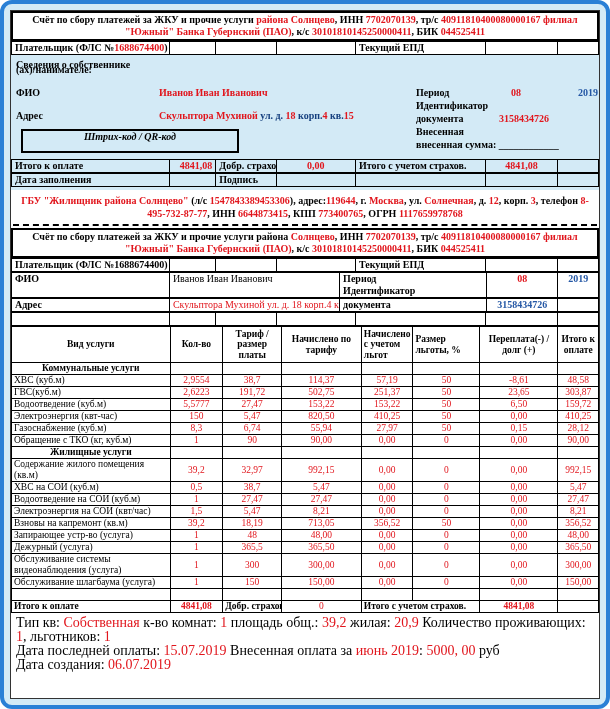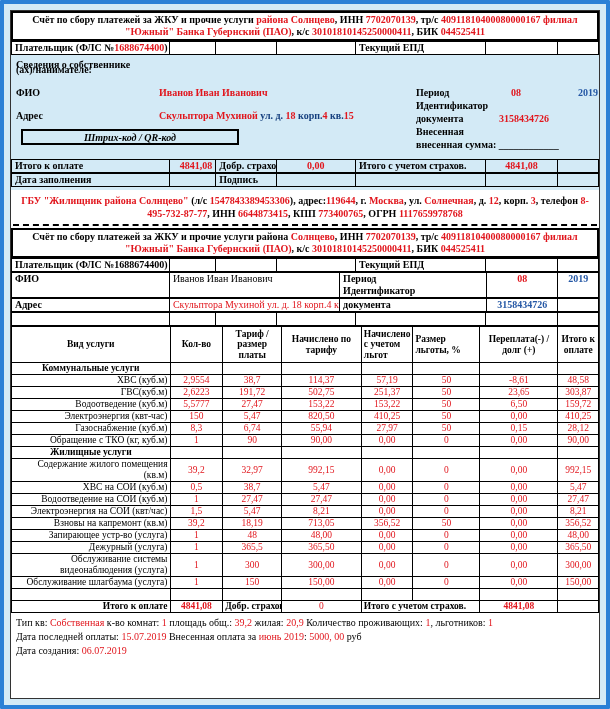--- a/index.html
+++ b/index.html
@@ -1,52 +1,52 @@
 <!DOCTYPE html>
 <html style="--red: #e1161d; --blue: #2457a5; --navy: #16407f; --frame: #2a80d6; --panel: #d3eaf6;"><head>
 <meta charset="utf-8">
 <style>
   :root{
     --red:#e1161d; --blue:#2457a5; --navy:#16407f; --frame:#2a80d6; --panel:#d3eaf6;
   }
   *{box-sizing:border-box;margin:0;padding:0}
   html,body{width:610px;height:709px}
   body{font-family:"Liberation Serif","DejaVu Serif",serif;color:#000}
-  .frame{width:610px;height:709px;background:var(--panel);border:4px solid var(--frame);border-radius:1px;padding:6px}
+  .frame{width:610px;height:709px;background:var(--panel);border:4px solid var(--frame);border-radius:12px;padding:6px}
   .doc{width:100%;height:100%;background:#fff;border:1px solid #333;overflow:hidden;font-size:10px}
   .c-k{color:#000}
   .c-r{color:var(--red)}
   .c-n{color:var(--navy);font-weight:bold}
   .b{font-weight:bold}
   .red{color:var(--red);font-weight:bold}
   .blue{color:var(--blue);font-weight:bold}
   .right{text-align:right}
   .center{text-align:center}
   .hdr-box{border:2px solid #000;text-align:center;font-weight:bold;font-size:10px;line-height:12px;padding:1px 6px}
   .grid{display:grid;border-left:1px solid #000;border-bottom:1px solid #000;font-size:10px}
   .grid>div{border-right:1px solid #000;border-top:1px solid #000;height:13px;line-height:12px;padding:0 3px;overflow:hidden;white-space:nowrap}
   .pay-cols{grid-template-columns:26.9% 7.9% 10.3% 13.5% 22.1% 12.4% 6.9%}
   .fio-cols{grid-template-columns:26.9% 29% 25% 12.2% 6.9%}
   .fio-cols>div{height:auto;min-height:12px}
   .panel-wrap{background:var(--panel);padding-bottom:3px}
   .owner-panel{position:relative;height:104px;background:var(--panel);font-size:10px}
   .owner-panel .abs{position:absolute;white-space:nowrap;line-height:12px}
-  .qr-box{position:absolute;left:10px;top:74px;width:218px;height:16px;border:2px solid #000;
-          display:flex;align-items:center;justify-content:center;font-weight:bold;font-style:italic}
+  .qr-box{position:absolute;left:10px;top:74px;width:218px;height:24px;border:2px solid #000;
+          display:flex;justify-content:center;font-weight:bold;font-style:italic}
   .provider{text-align:center;font-weight:bold;font-size:10px;line-height:13px;padding:4px 4px 2px}
   .dash{border-top:2px dashed #000;margin:2px 2px 2px}
   table.main{border-collapse:collapse;width:100%;font-size:9.5px;table-layout:fixed}
   .main th,.main td{border:1px solid #000;padding:0 2px;height:12px;line-height:11px;overflow:hidden}
   .main th{font-weight:bold;text-align:center;line-height:10.5px;padding:1px 2px;height:36px}
   .main th:nth-child(5),.main th:nth-child(6){text-align:left}
-  .main td.svc{text-align:right;word-wrap:break-word}
+  .main td.svc{text-align:left;word-wrap:break-word}
   .main td.val{text-align:center;color:var(--red)}
   .main tr.sec td:first-child{font-weight:bold;text-align:center}
   .main td.clip{white-space:nowrap}
-  .footer{padding:3px 5px 0;font-size:10px;line-height:14px}
+  .footer{padding:3px 5px 0;font-size:14px;line-height:14px}
 </style>
 </head>
 <body>
 
 <div class="frame">
   <div class="doc">
 
     <div class="hdr-box"><span class="c-k">Счёт по сбору платежей за ЖКУ и прочие услуги </span><span class="c-r">района Солнцево</span><span class="c-k">, ИНН </span><span class="c-r">7702070139</span><span class="c-k">, тр/с </span><span class="c-r">40911810400080000167 филиал "Южный" Банка Губернский (ПАО)</span><span class="c-k">, к/с </span><span class="c-r">30101810145250000411</span><span class="c-k">, БИК </span><span class="c-r">044525411</span></div>
 
     <div class="grid pay-cols">

